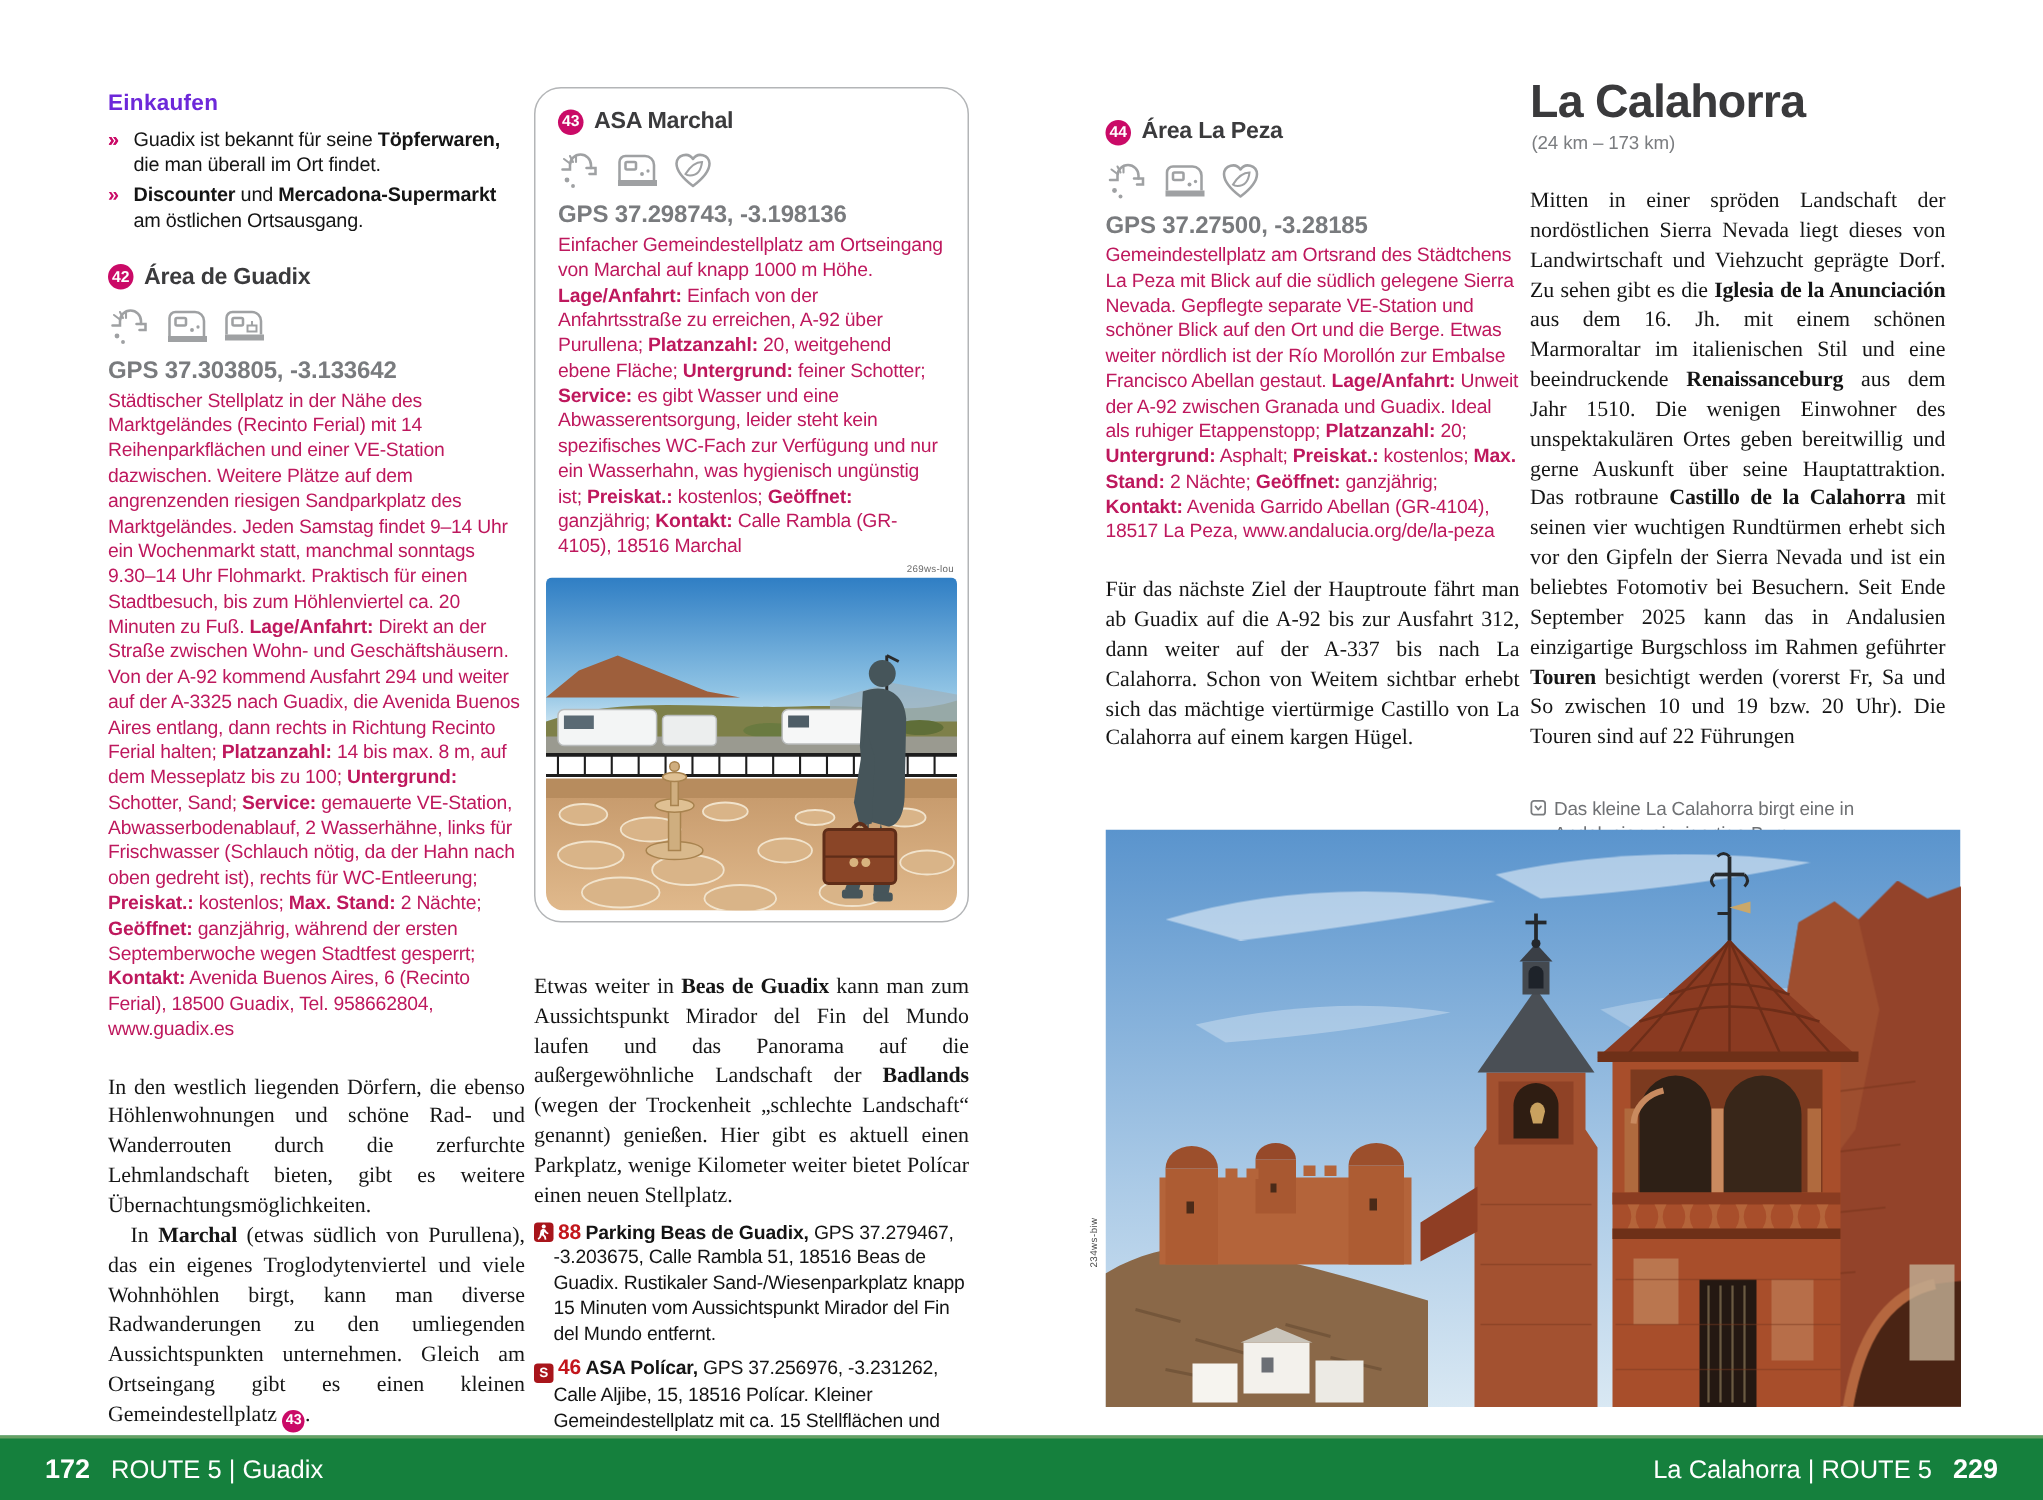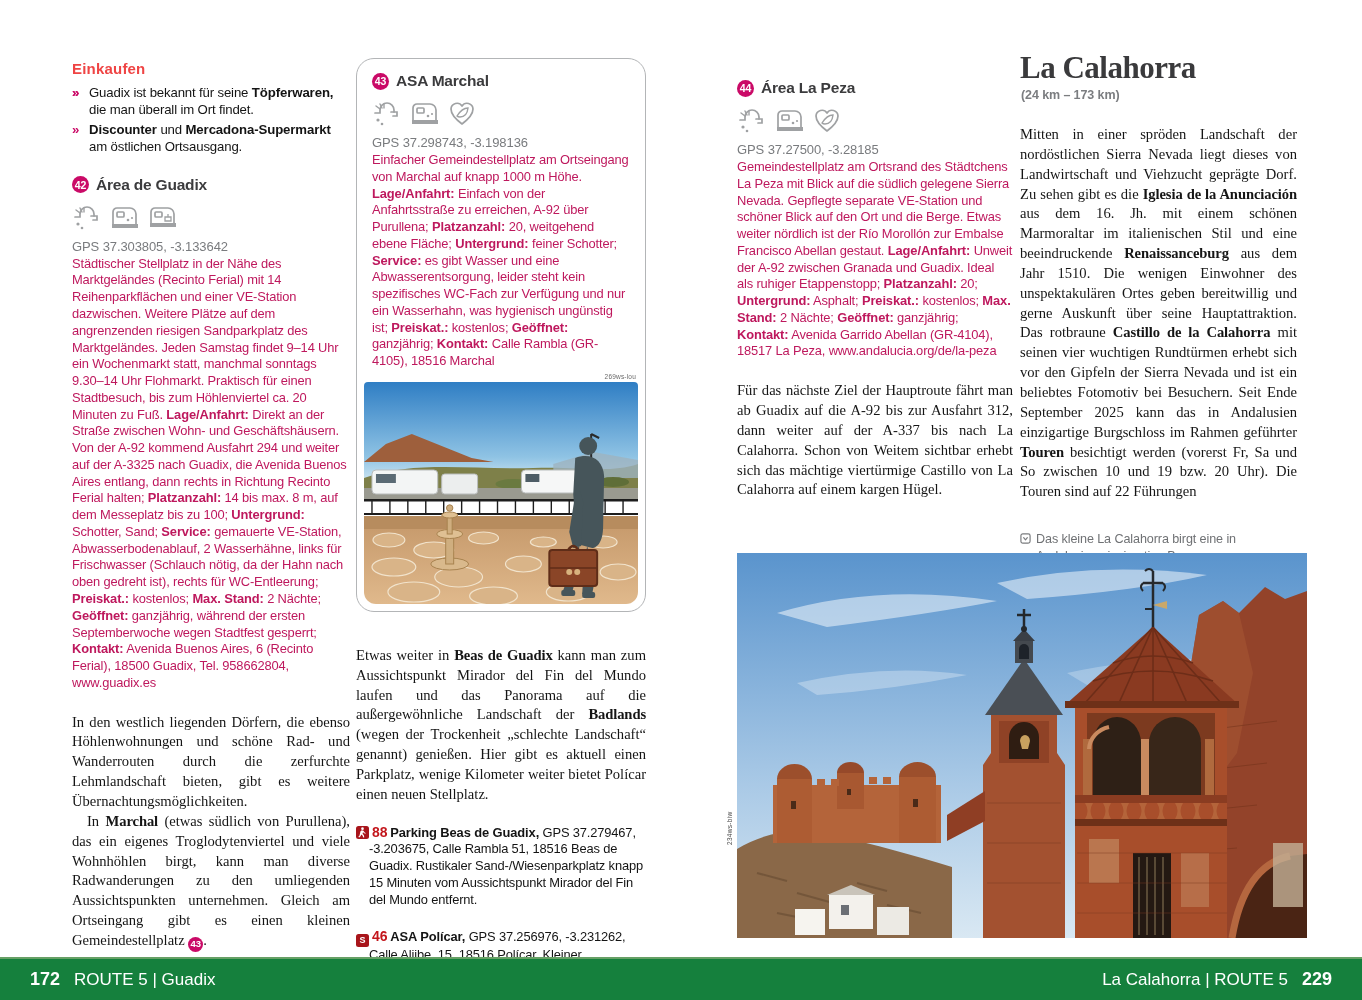--- a/index.html
+++ b/index.html
@@ -7,25 +7,25 @@
   body { position:relative; overflow:hidden; color:#141414; }
 
   
   .col { position:absolute; }
   #col1 { left:72px;  top:60px;  width:278px; }
   #col2 { left:356px; top:58px;  width:290px; }
   #col3 { left:737px; top:60px;  width:276px; }
   #col4 { left:1020px;top:52px;  width:277px; }
 
   
-  .h-gray { font-weight:bold; font-size:15px; color:#ef4444; letter-spacing:.2px; margin-bottom:7px; }
+  .h-gray { font-weight:bold; font-size:15px; color:#6d28d9; letter-spacing:.2px; margin-bottom:7px; }
   .serif { font-family:"Liberation Serif", serif; font-size:14.6px; line-height:1.36; text-align:justify; color:#151515; }
   .serif p + p { }
   .cond { font-size:12.9px; line-height:1.3; letter-spacing:-.15px; color:#be185d; text-align:left; }
-  .gps  { font-weight:normal; font-size:13px; color:#797b7e; margin:8px 0 2px; letter-spacing:-.1px; }
+  .gps  { font-weight:bold; font-size:16px; color:#797b7e; margin:8px 0 2px; letter-spacing:-.1px; }
   .entry-head { display:flex; align-items:center; gap:7px; font-weight:bold; font-size:15.5px; color:#3b3b3d; letter-spacing:-.2px; }
   .badge { display:inline-flex; align-items:center; justify-content:center; min-width:17px; height:17px; border-radius:50%;
            background:#ca0a67; color:#fff; font-size:10.5px; font-weight:bold; letter-spacing:0; flex:0 0 auto; }
   .ib { display:inline-flex; align-items:center; justify-content:center; width:15px; height:15px; border-radius:50%;
         background:#ca0a67; color:#fff; font-size:9.5px; font-weight:bold; vertical-align:-2px; letter-spacing:0;
         font-family:"Liberation Sans", sans-serif; text-indent:0;}
   .iconrow { display:flex; gap:9px; margin:10px 0 2px; }
   .iconrow svg { display:block; }
 
   
@@ -33,29 +33,29 @@
   .blist li { position:relative; padding-left:17px; font-size:13.2px; line-height:1.32; letter-spacing:-.15px; margin-bottom:2px;}
   .blist li .mk { position:absolute; left:0; top:0; color:#ca0a67; font-weight:bold; }
 
   
   .infobox { border:1.5px solid #b3b5b7; border-radius:18px; overflow:hidden; }
   .infobox .pad { padding:13px 15px 0 15px; }
   .photo-credit { font-size:6.5px; color:#6a6a6a; text-align:right; padding:3px 9px 2px 0; letter-spacing:.2px;}
   .boxphoto { display:block; width:calc(100% - 14px); margin:0 7px 7px 7px; border-radius:4px 4px 12px 12px; }
 
   
-  .poi { position:relative; padding-left:13px; text-indent:-13px; font-size:12.9px; line-height:1.3; letter-spacing:-.15px; margin-top:18px;}
+  .poi { position:relative; padding-left:13px; text-indent:-13px; font-size:12.9px; line-height:1.3; letter-spacing:-.15px; margin-top:4px;}
   .poi .sq { display:inline-flex; align-items:center; justify-content:center; width:13px; height:13px; border-radius:2.5px;
              background:#a8151b; vertical-align:-2px; margin-right:3px; text-indent:0;}
   .poi .sq span { color:#fff; font-size:9px; font-weight:bold; }
   .poi .num { color:#c3161c; font-weight:bold; font-size:14px; margin-right:3px; }
 
   
-  .route-title { font-family:Liberation Serif, serif; font-weight:bold; font-size:31px; color:#3a3a3c; letter-spacing:-.5px; line-height:1; }
-  .route-dist  { font-size:12.5px; color:#7b7d80; font-weight:bold; letter-spacing:-.1px; margin:5px 0 0 1px; }
+  .route-title { font-family:Liberation Sans, sans-serif; font-weight:bold; font-size:31px; color:#3a3a3c; letter-spacing:-.5px; line-height:1; }
+  .route-dist  { font-size:12.5px; color:#7b7d80; font-weight:normal; letter-spacing:-.1px; margin:5px 0 0 1px; }
 
   .caption { display:flex; gap:5px; font-size:12.6px; line-height:1.35; color:#6f7174; letter-spacing:-.1px; }
   .caption svg { flex:0 0 auto; margin-top:2px; }
 
   
   #footer { position:absolute; left:0; right:0; bottom:0; height:43px; background:#15803d; border-top:2px solid #67a065;
             display:flex; align-items:center; justify-content:space-between; color:#fff; padding:0 30px; }
   #footer .fl, #footer .fr { display:flex; align-items:center; gap:14px; font-size:17px; }
   #footer .pn { font-weight:bold; font-size:18px; }
 

